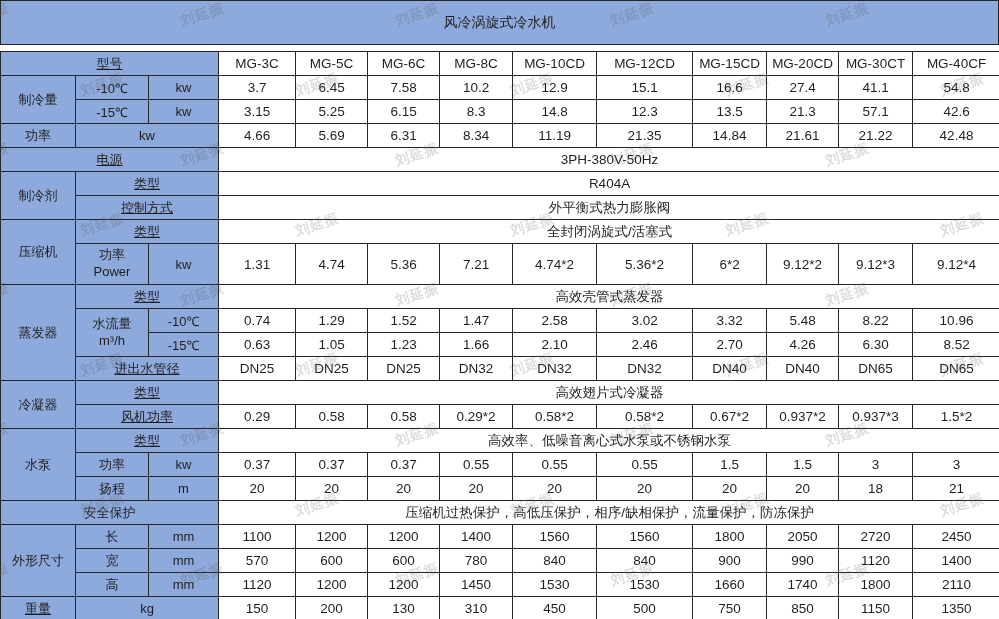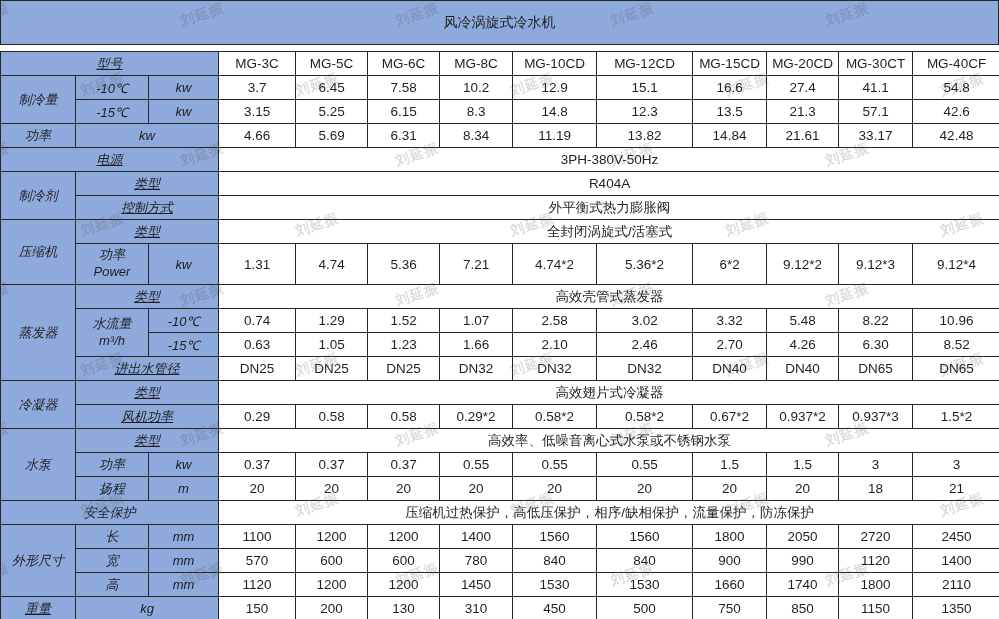--- a/index.html
+++ b/index.html
@@ -17,21 +17,21 @@
     border-collapse:collapse; table-layout:fixed;
     width:999px; margin-top:6px;
   }
   table.spec td, table.spec th {
     box-sizing:border-box; border:1px solid #262626;
     text-align:center; vertical-align:middle;
     padding:0 2px; font-weight:normal; overflow:hidden;
   }
   table.spec tr { height:24px; }
   table.spec tr.tall { height:41px; }
-  th.h { background:#8EA9DB; font-size:13px;font-style:italic; }
+  th.h { background:#8EA9DB; font-size:13px; }
   td.d { background:#ffffff; font-size:13.5px; }
   .u { text-decoration:underline; }
   .ml { white-space:pre-line; line-height:1.3; }
   .watermark-layer {
     position:absolute; left:0; top:0; width:999px; height:619px;
     pointer-events:none; overflow:hidden; z-index:5;
   }
   .wm {
     position:absolute; transform:rotate(-18deg);
     color:rgba(80,80,80,0.20); font-size:14px; font-weight:bold;
@@ -103,24 +103,24 @@
         <td class="d">42.6</td>
       </tr>
       <tr>
         <th class="h">功率</th>
         <th class="h" colspan="2">kw</th>
         <td class="d">4.66</td>
         <td class="d">5.69</td>
         <td class="d">6.31</td>
         <td class="d">8.34</td>
         <td class="d">11.19</td>
-        <td class="d">13.82</td>
+        <td class="d">21.35</td>
         <td class="d">14.84</td>
         <td class="d">21.61</td>
-        <td class="d">33.17</td>
+        <td class="d">21.22</td>
         <td class="d">42.48</td>
       </tr>
       <tr>
         <th class="h u" colspan="3">电源</th>
         <td class="d" colspan="10">3PH-380V-50Hz</td>
       </tr>
       <tr>
         <th class="h" rowspan="2">制冷剂</th>
         <th class="h u" colspan="2">类型</th>
         <td class="d" colspan="10">R404A</td>
@@ -154,21 +154,21 @@
         <th class="h u" colspan="2">类型</th>
         <td class="d" colspan="10">高效壳管式蒸发器</td>
       </tr>
       <tr>
         <th class="h ml" rowspan="2">水流量
 m³/h</th>
         <th class="h">-10℃</th>
         <td class="d">0.74</td>
         <td class="d">1.29</td>
         <td class="d">1.52</td>
-        <td class="d">1.07</td>
+        <td class="d">1.47</td>
         <td class="d">2.58</td>
         <td class="d">3.02</td>
         <td class="d">3.32</td>
         <td class="d">5.48</td>
         <td class="d">8.22</td>
         <td class="d">10.96</td>
       </tr>
       <tr>
         <th class="h">-15℃</th>
         <td class="d">0.63</td>

